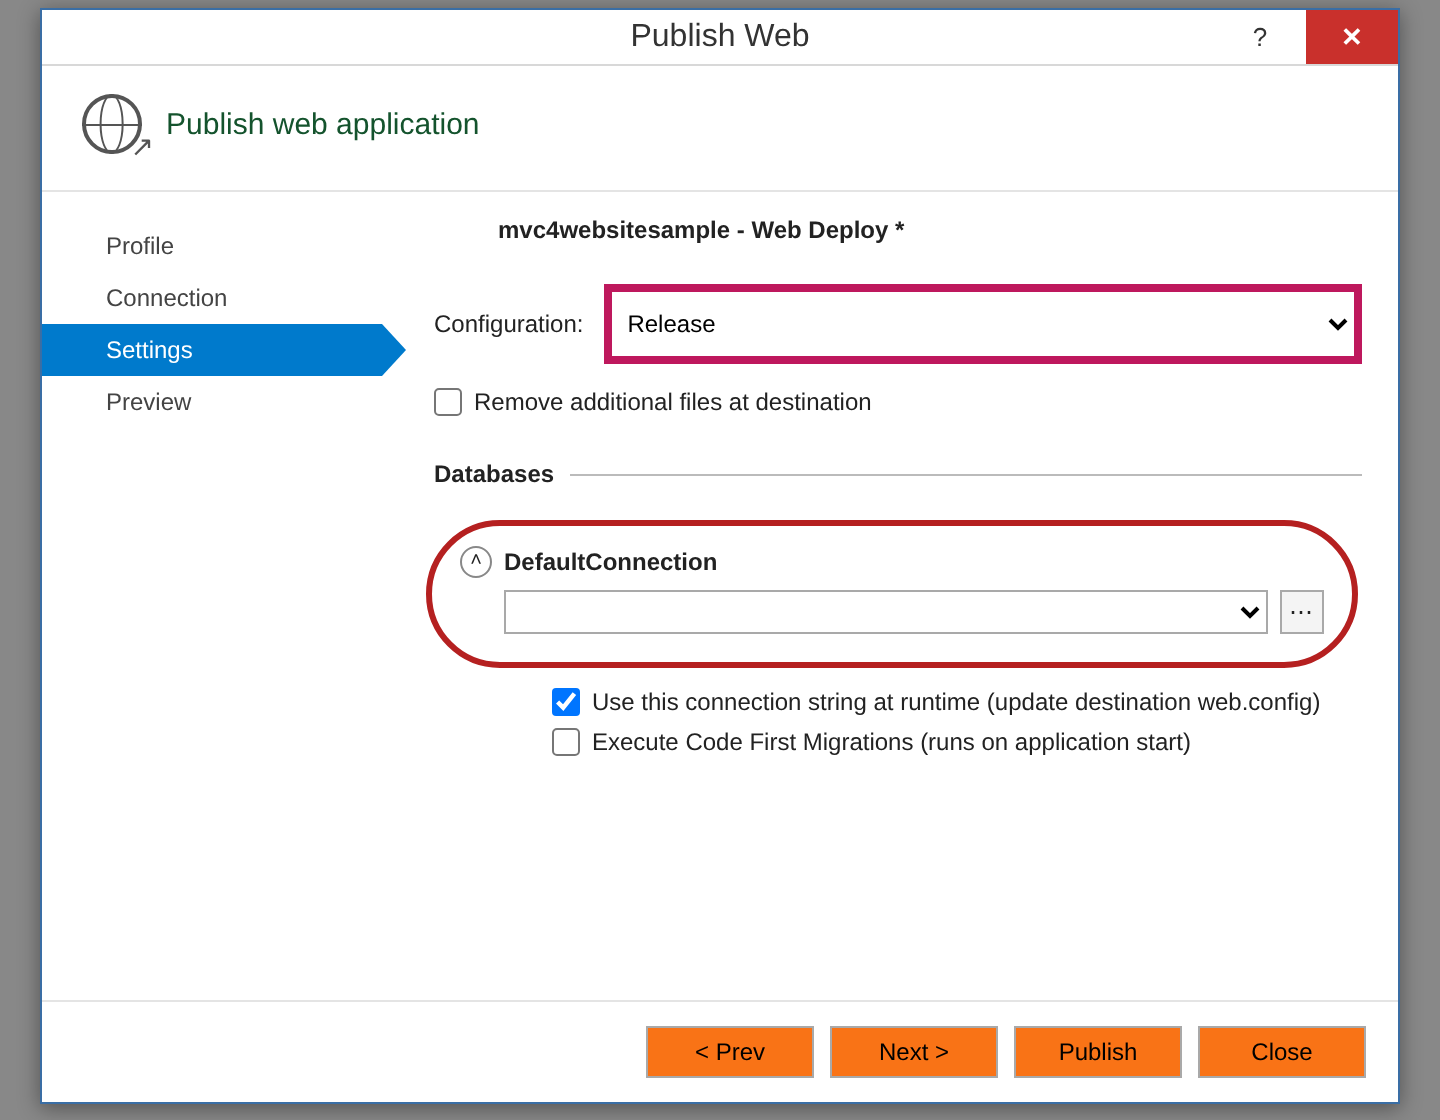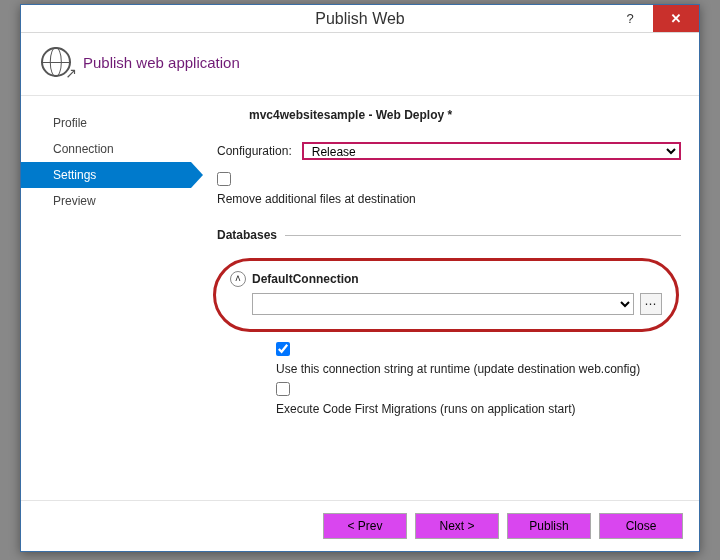--- a/index.html
+++ b/index.html
@@ -81,21 +81,21 @@
     left:-2px; right:-2px;
     top:50%; height:0;
     border-width:1.5px 0 0 0;
   }
   .globe .arrow {
     position:absolute;
     right:-8px; bottom:-6px;
     font-size:14px;
     color:#555;
   }
-  .header-title { font-size: 15px; color:#701a75; }
+  .header-title { font-size: 15px; color:#14532d; }
   .body {
     flex:1;
     display:flex;
     overflow:hidden;
   }
   .sidebar {
     width: 170px;
     padding-top: 14px;
   }
   .side-item {
@@ -127,30 +127,29 @@
   .content h3 {
     font-size: 12px;
     font-weight: 700;
     margin: 0 0 20px 0;
     padding-left: 32px;
   }
   .row { display:flex; align-items:center; gap:10px; margin-bottom:12px; }
   .row label.fieldlabel { white-space:nowrap; }
   select.config {
     flex:1;
-    height:18px;
-    border:2px solid #be185d;
+    height:40px;
+    border:4px solid #be185d;
     background:#fff;
     font: inherit;
     padding:0 4px;
   }
   .checkbox {
-    display:flex; align-items:flex-start; gap:6px;
+    display:flex; align-items:flex-end; gap:6px;
     margin-bottom: 14px;
-    flex-direction: column;
   }
   .checkbox input { width:14px; height:14px; margin:0; }
   .section-head {
     display:flex; align-items:center; gap:8px;
     margin: 22px 0 16px 0;
     font-weight:700;
   }
   .section-head .rule { flex:1; height:1px; background:#bbb; }
   .highlight-oval {
     border: 3px solid #b52020;
@@ -189,21 +188,21 @@
   .footer {
     border-top:1px solid #e4e4e4;
     padding: 12px 16px;
     display:flex;
     justify-content:flex-end;
     gap:8px;
   }
   .footer button {
     width:84px; height:26px;
     border:1px solid #a9a9a9;
-    background:#d946ef;
+    background:#f97316;
     font:inherit;
     cursor:pointer;
   }
 </style>
 </head>
 <body>
 
 <div class="window">
 
   <div class="titlebar">

